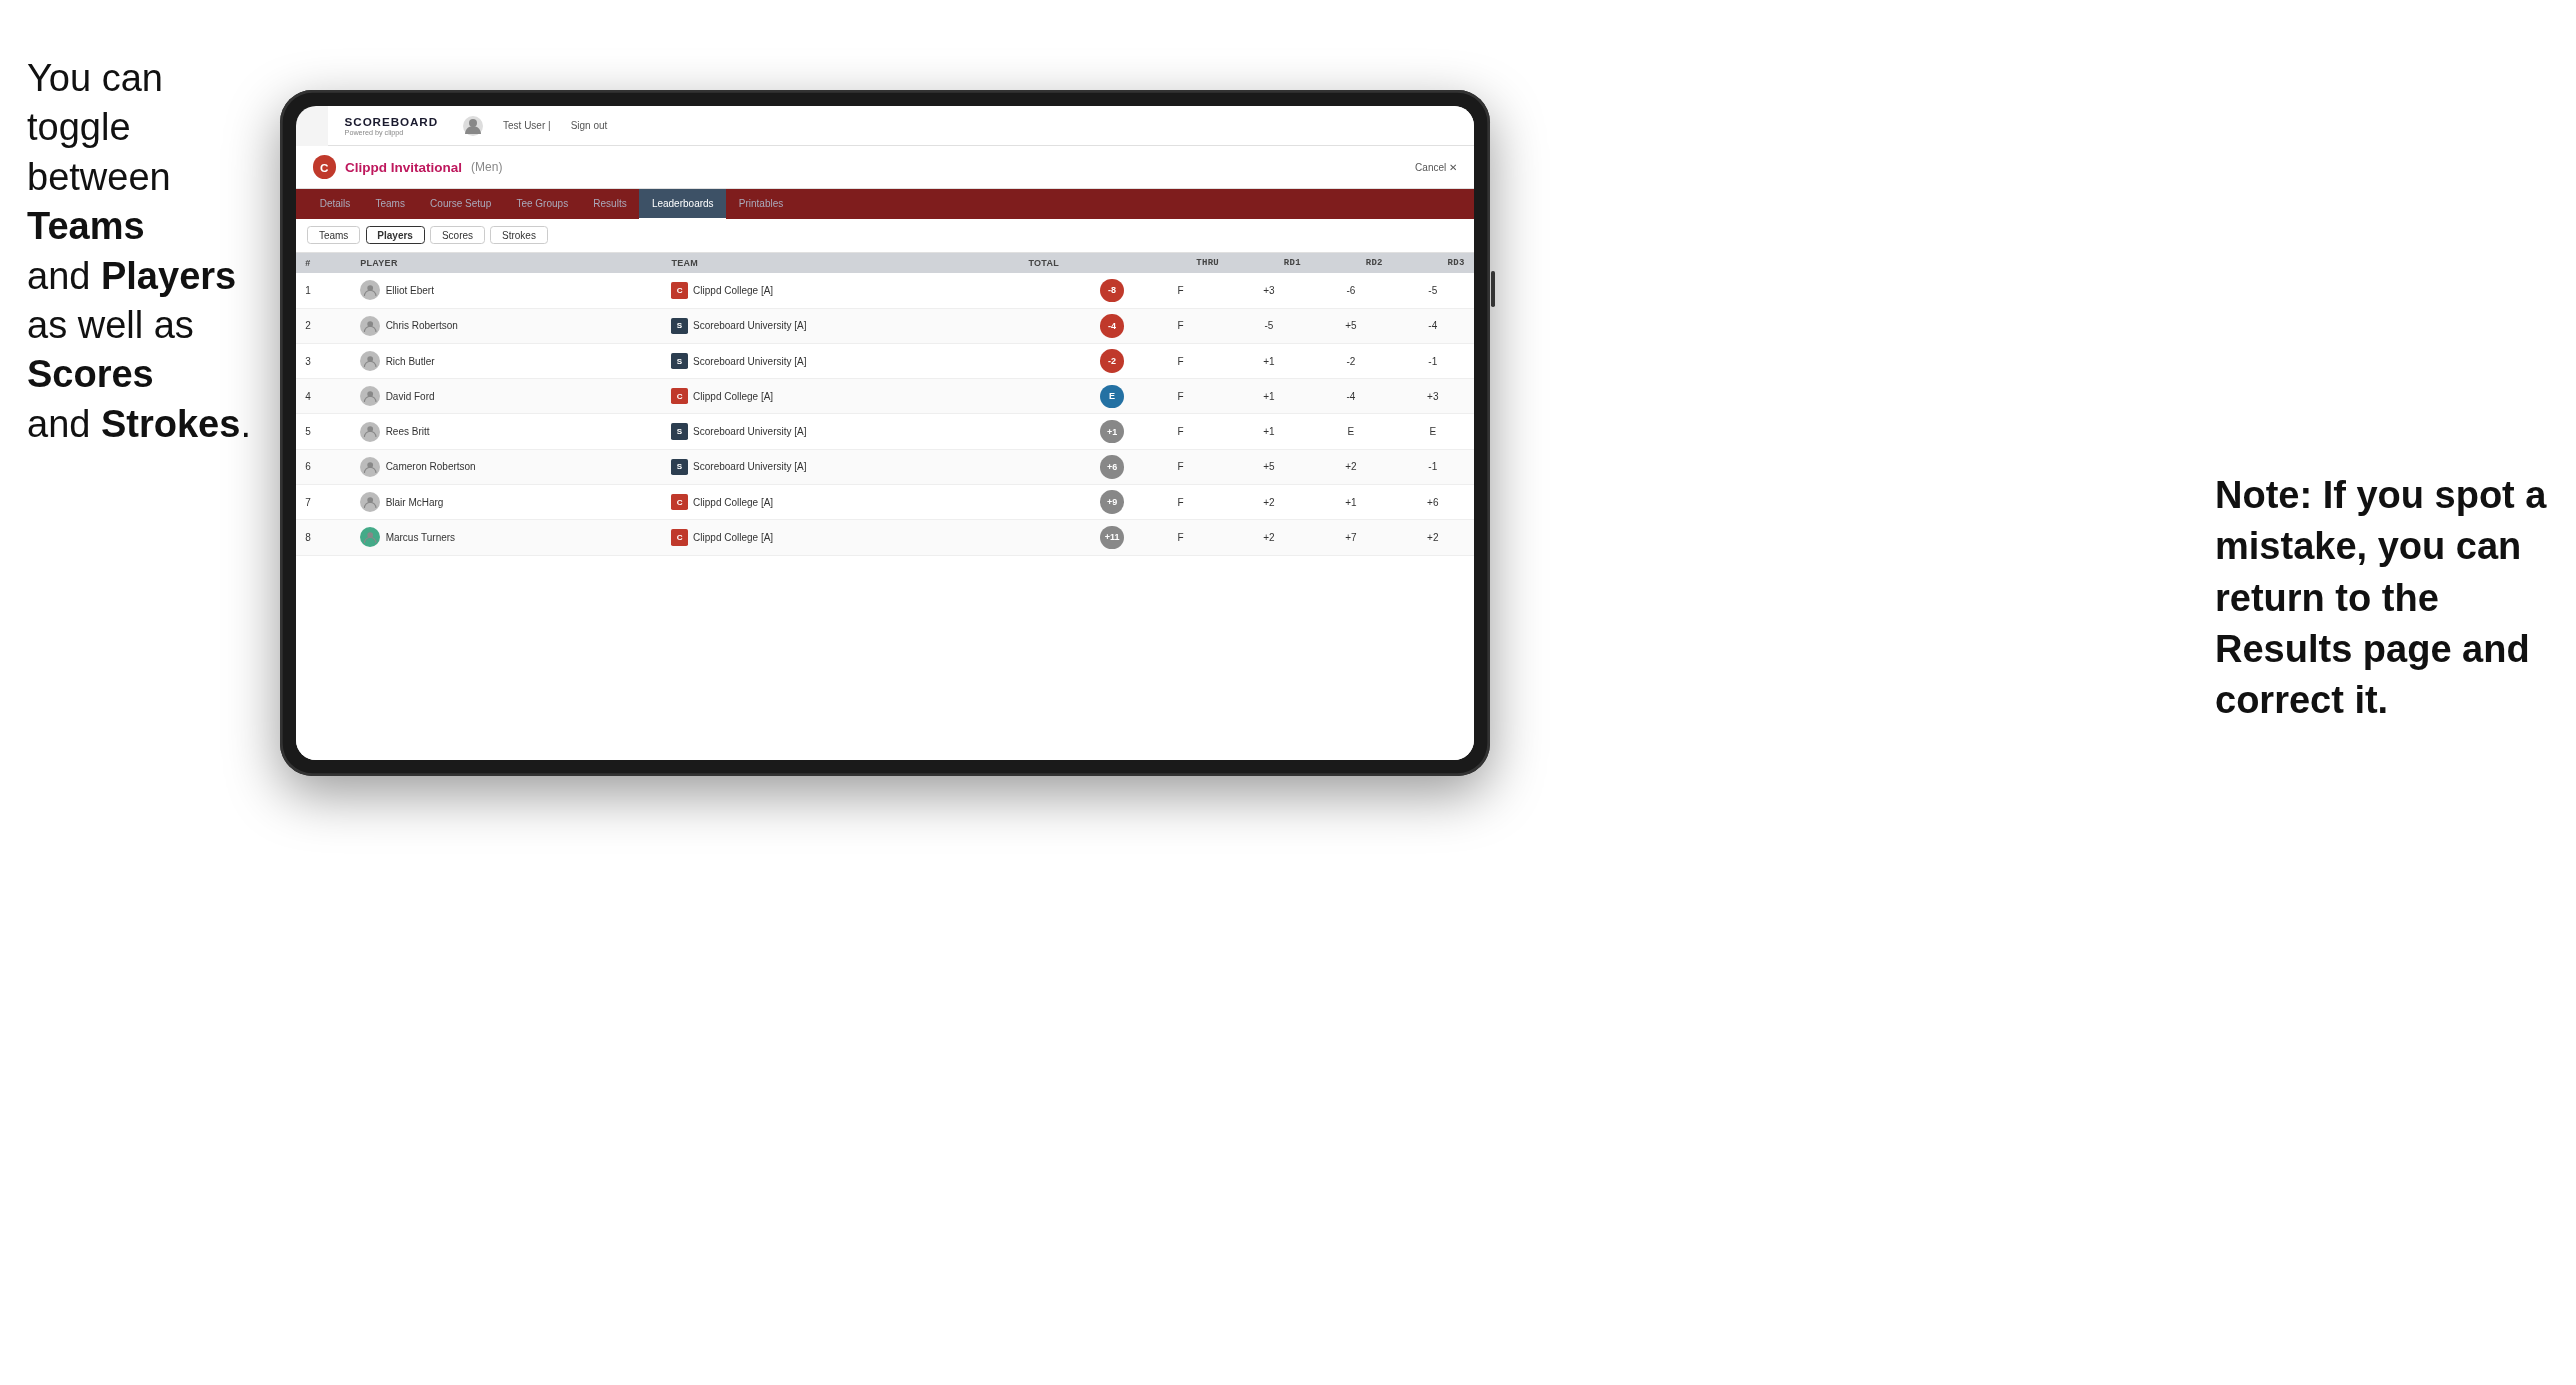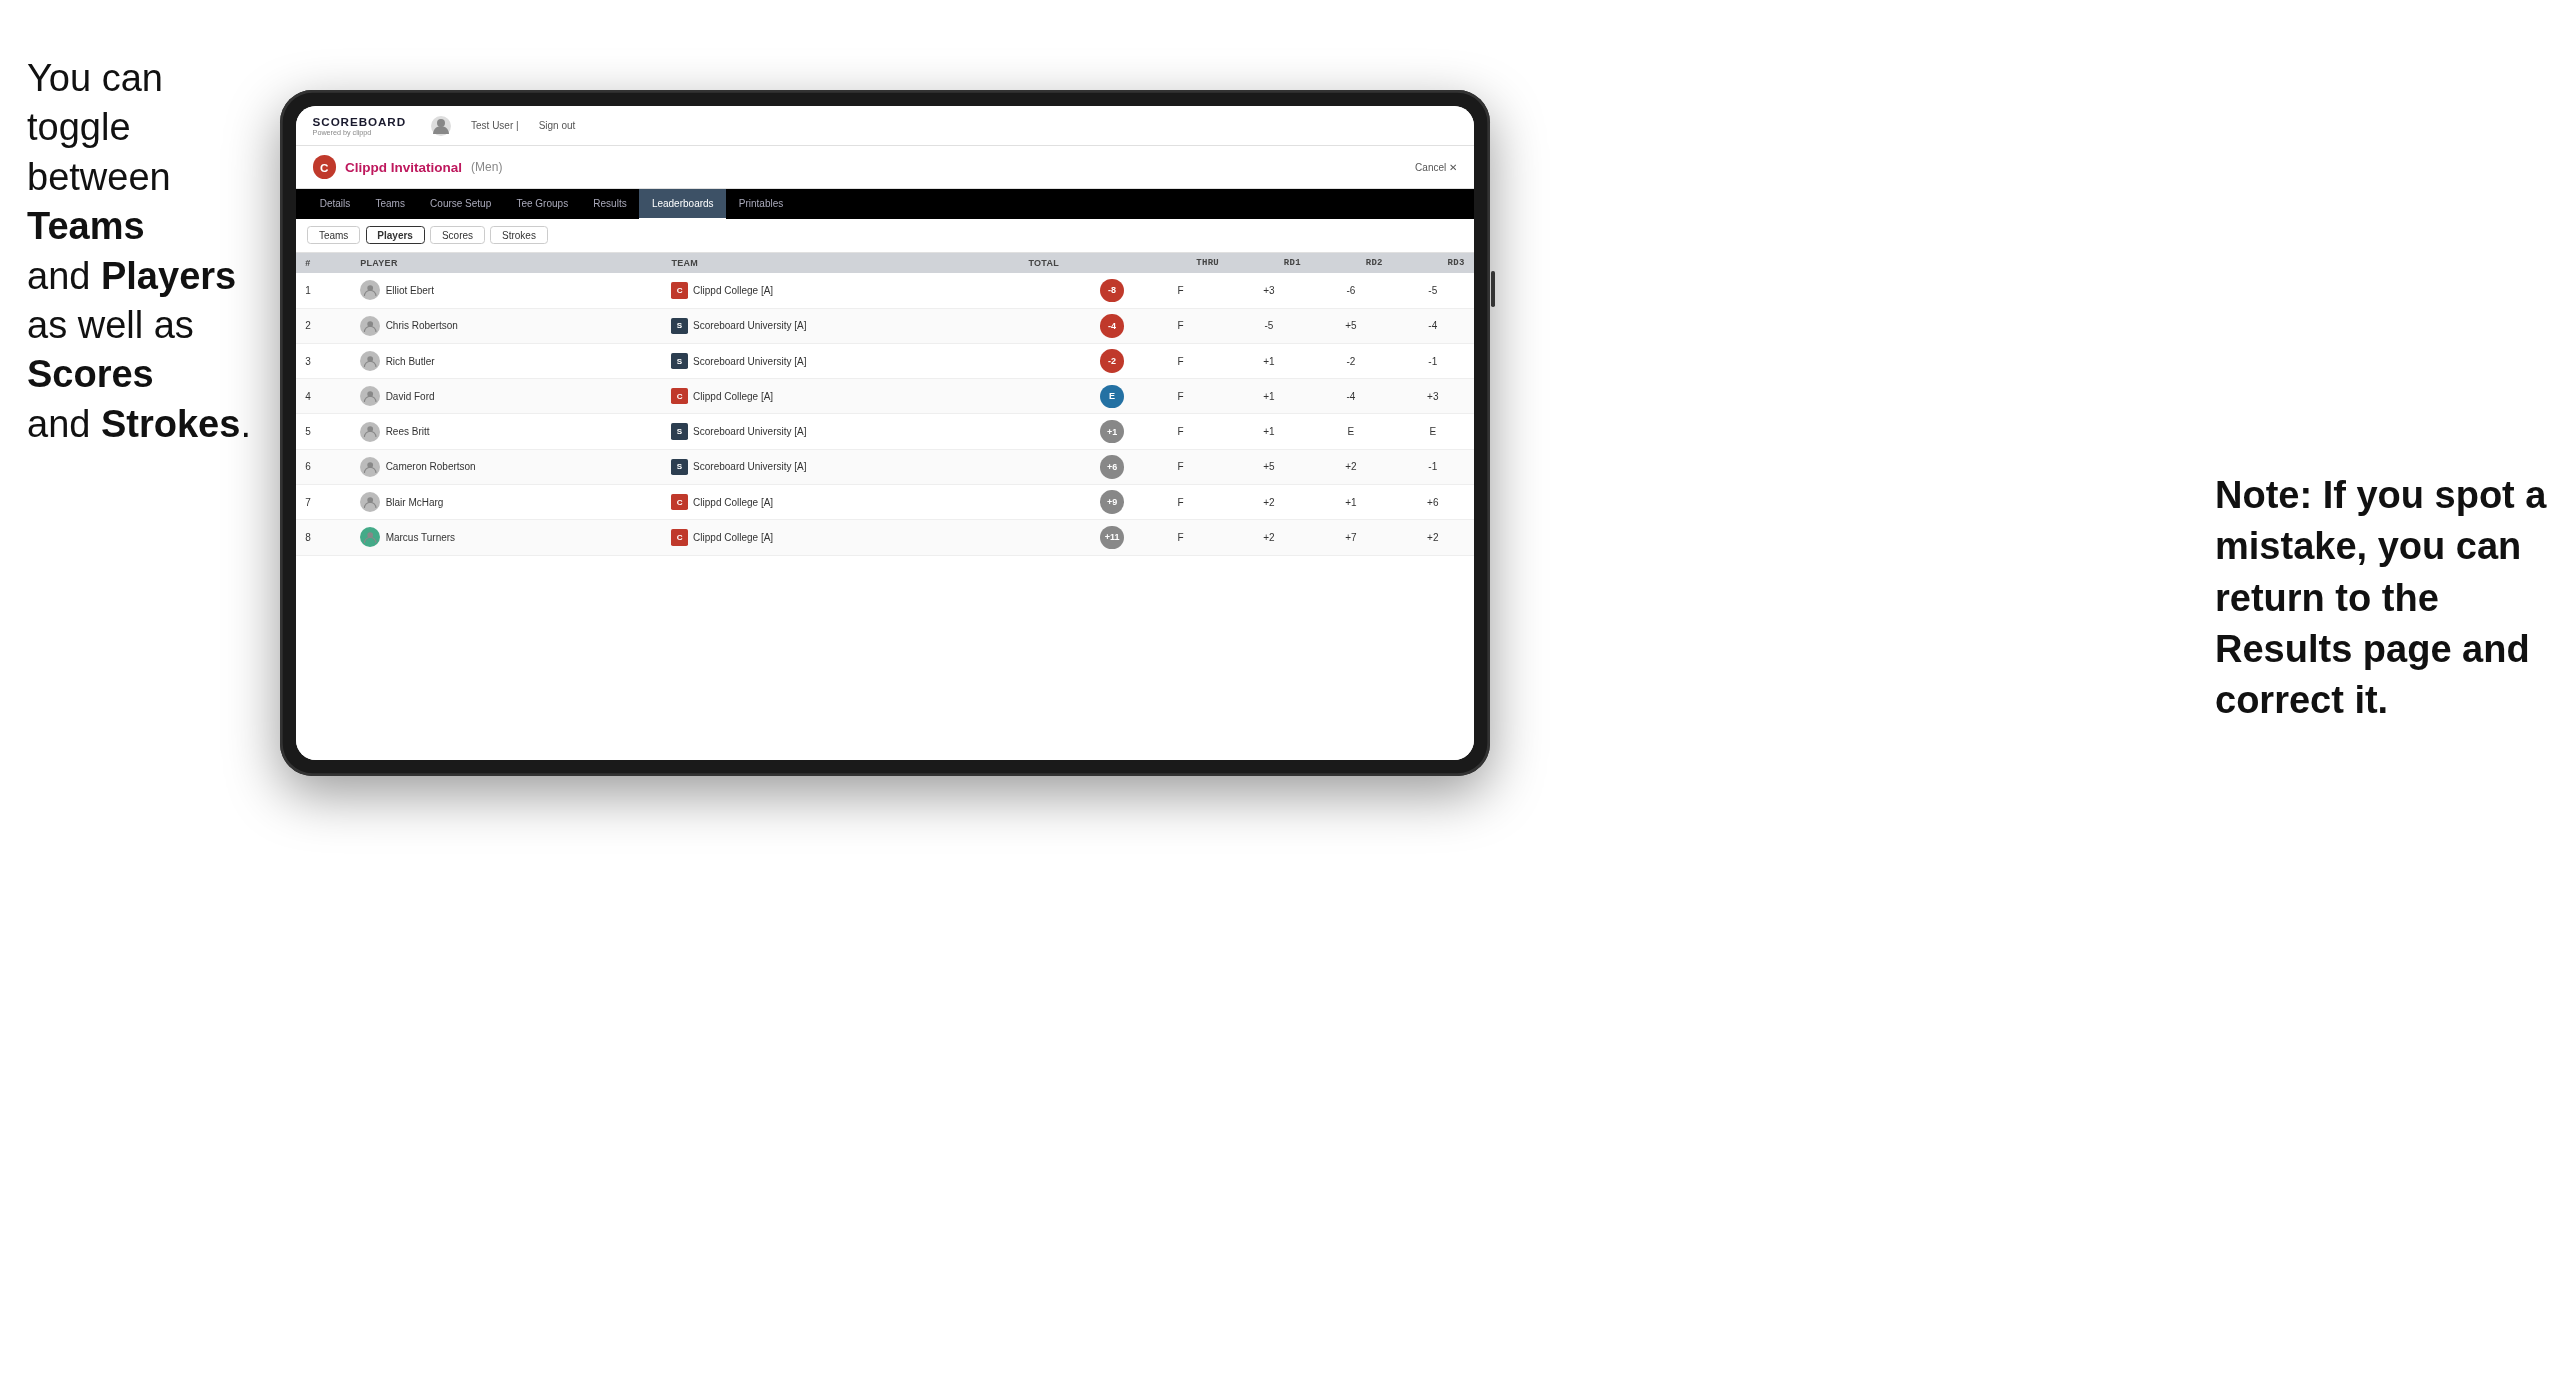--- a/index.html
+++ b/index.html
@@ -71,20 +71,21 @@
 
     
     .app-header {
       background: #ffffff;
       height: 40px;
       display: flex;
       align-items: center;
       padding: 0 16.3px;
       border-bottom: 0.9px solid #e0e0e0;
       flex-shrink: 0;
+      margin-left: 32px;
     }
 
     .scoreboard-logo {
       display: flex;
       flex-direction: column;
       margin-right: 25px;
     }
     .scoreboard-logo .logo-title {
       font-size: 11.7px;
       font-weight: 800;
@@ -167,21 +168,21 @@
       color: #be185d;
     }
     .cancel-btn {
       font-size: 10px;
       color: #555;
       cursor: pointer;
     }
 
     
     .sub-nav {
-      background: #000000;
+      background: #7f1d1d;
       display: flex;
       padding: 0 10.8px;
       flex-shrink: 0;
     }
     .sub-nav-item {
       padding: 9px 12.6px;
       font-size: 10px;
       color: #aab;
       cursor: pointer;
       font-weight: 500;

